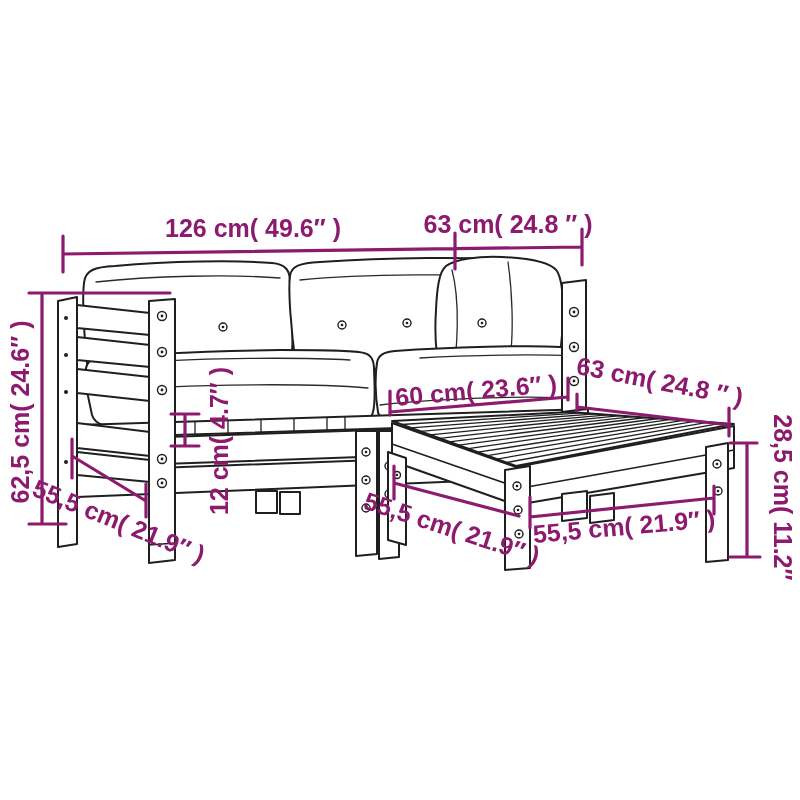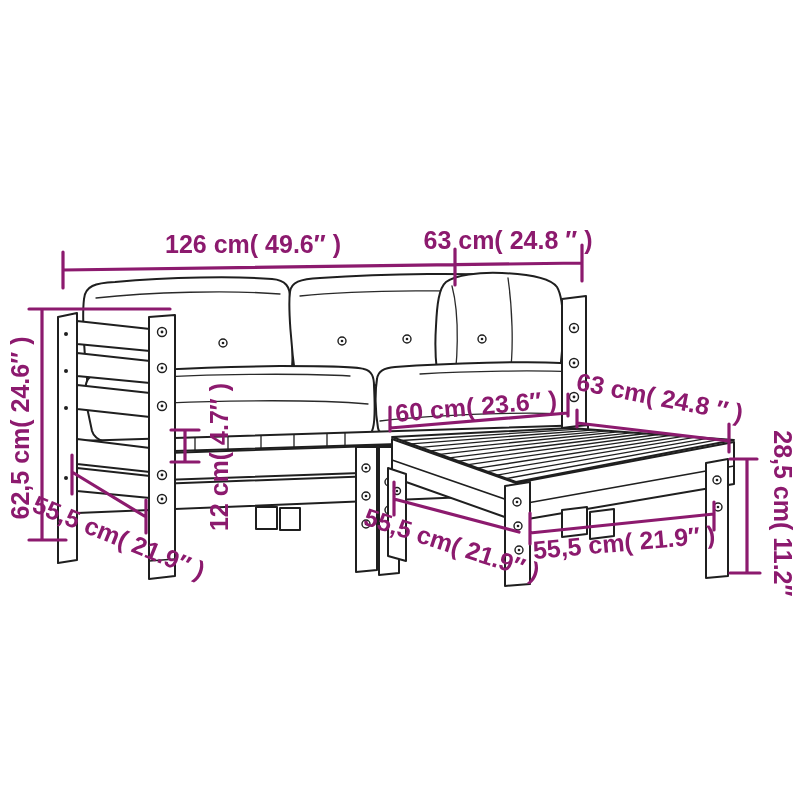--- a/index.html
+++ b/index.html
@@ -1,16 +1,16 @@
 <!DOCTYPE html>
 <html style="--accent: #8C1A6E;"><head>
 <meta charset="utf-8">
 <style>
   html,body{margin:0;padding:0;background:#ffffff;}
-  .stage{position:relative;width:800px;height:581px;background:#ffffff;overflow:hidden;margin-top:16px;}
+  .stage{position:relative;width:800px;height:581px;background:#ffffff;overflow:hidden;}
   svg{display:block;}
   .fur{fill:#ffffff;stroke:#1f1f1f;stroke-width:2;stroke-linejoin:round;stroke-linecap:round;}
   .furline{fill:none;stroke:#1f1f1f;stroke-width:1.6;stroke-linecap:round;}
   .crease{fill:none;stroke:#2a2a2a;stroke-width:1.3;stroke-linecap:round;}
   .slat{stroke:#1f1f1f;stroke-width:1.3;}
   .screw{fill:#ffffff;stroke:#1f1f1f;stroke-width:1.4;}
   .screwdot{fill:#1f1f1f;stroke:none;}
   .dim{fill:none;stroke:var(--accent,#8C1A6E);stroke-width:3.2;stroke-linecap:round;}
   .dimtext{fill:var(--accent,#8C1A6E);font-family:"Liberation Sans",sans-serif;
            font-weight:bold;font-size:25px;}

